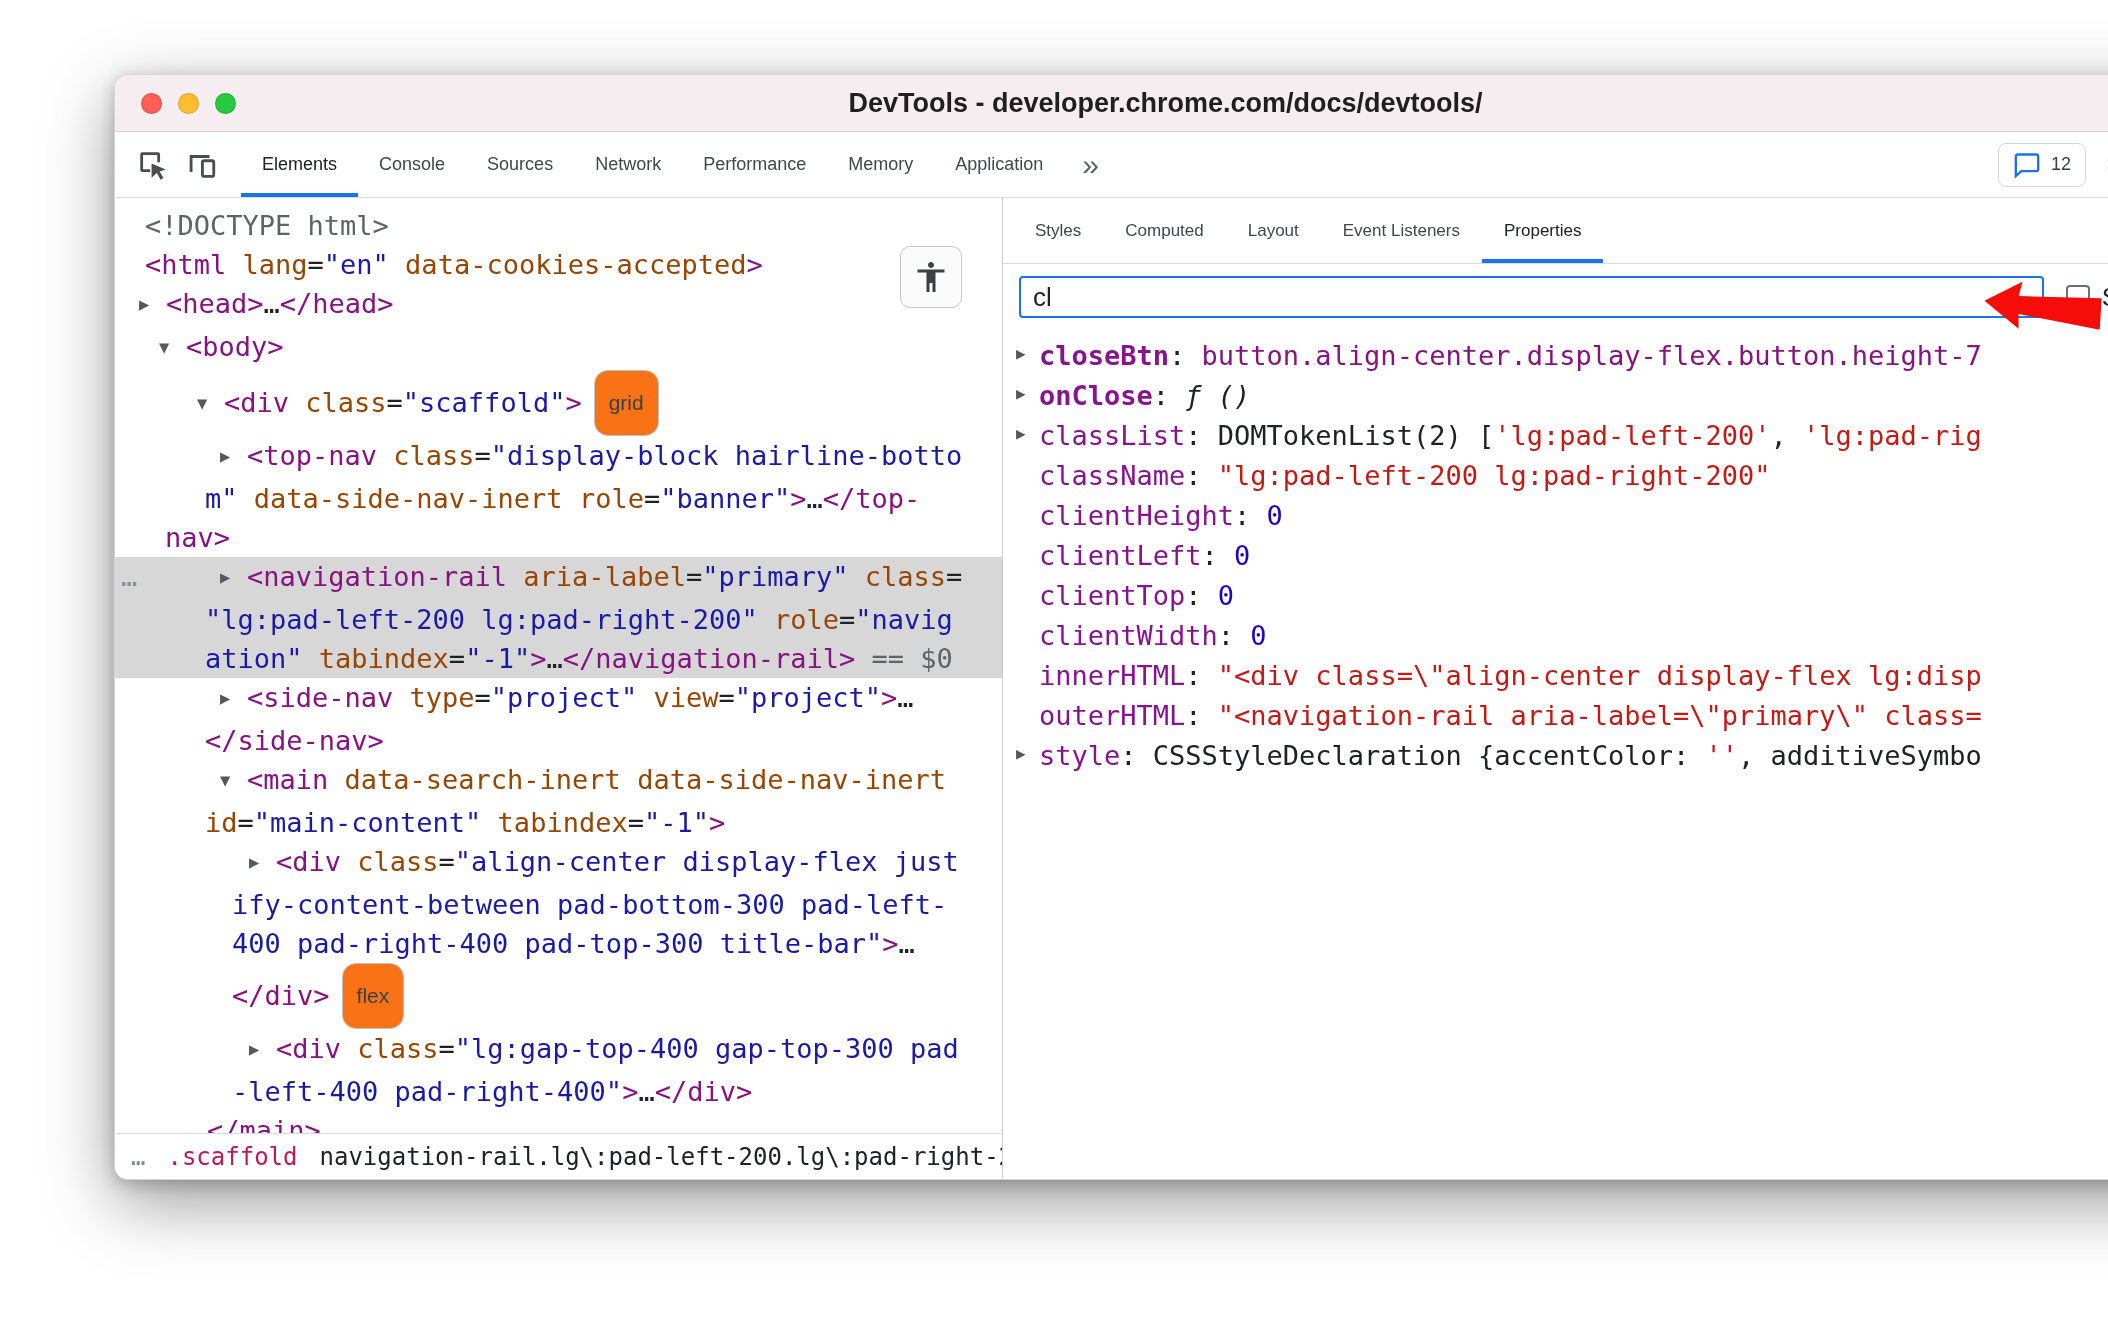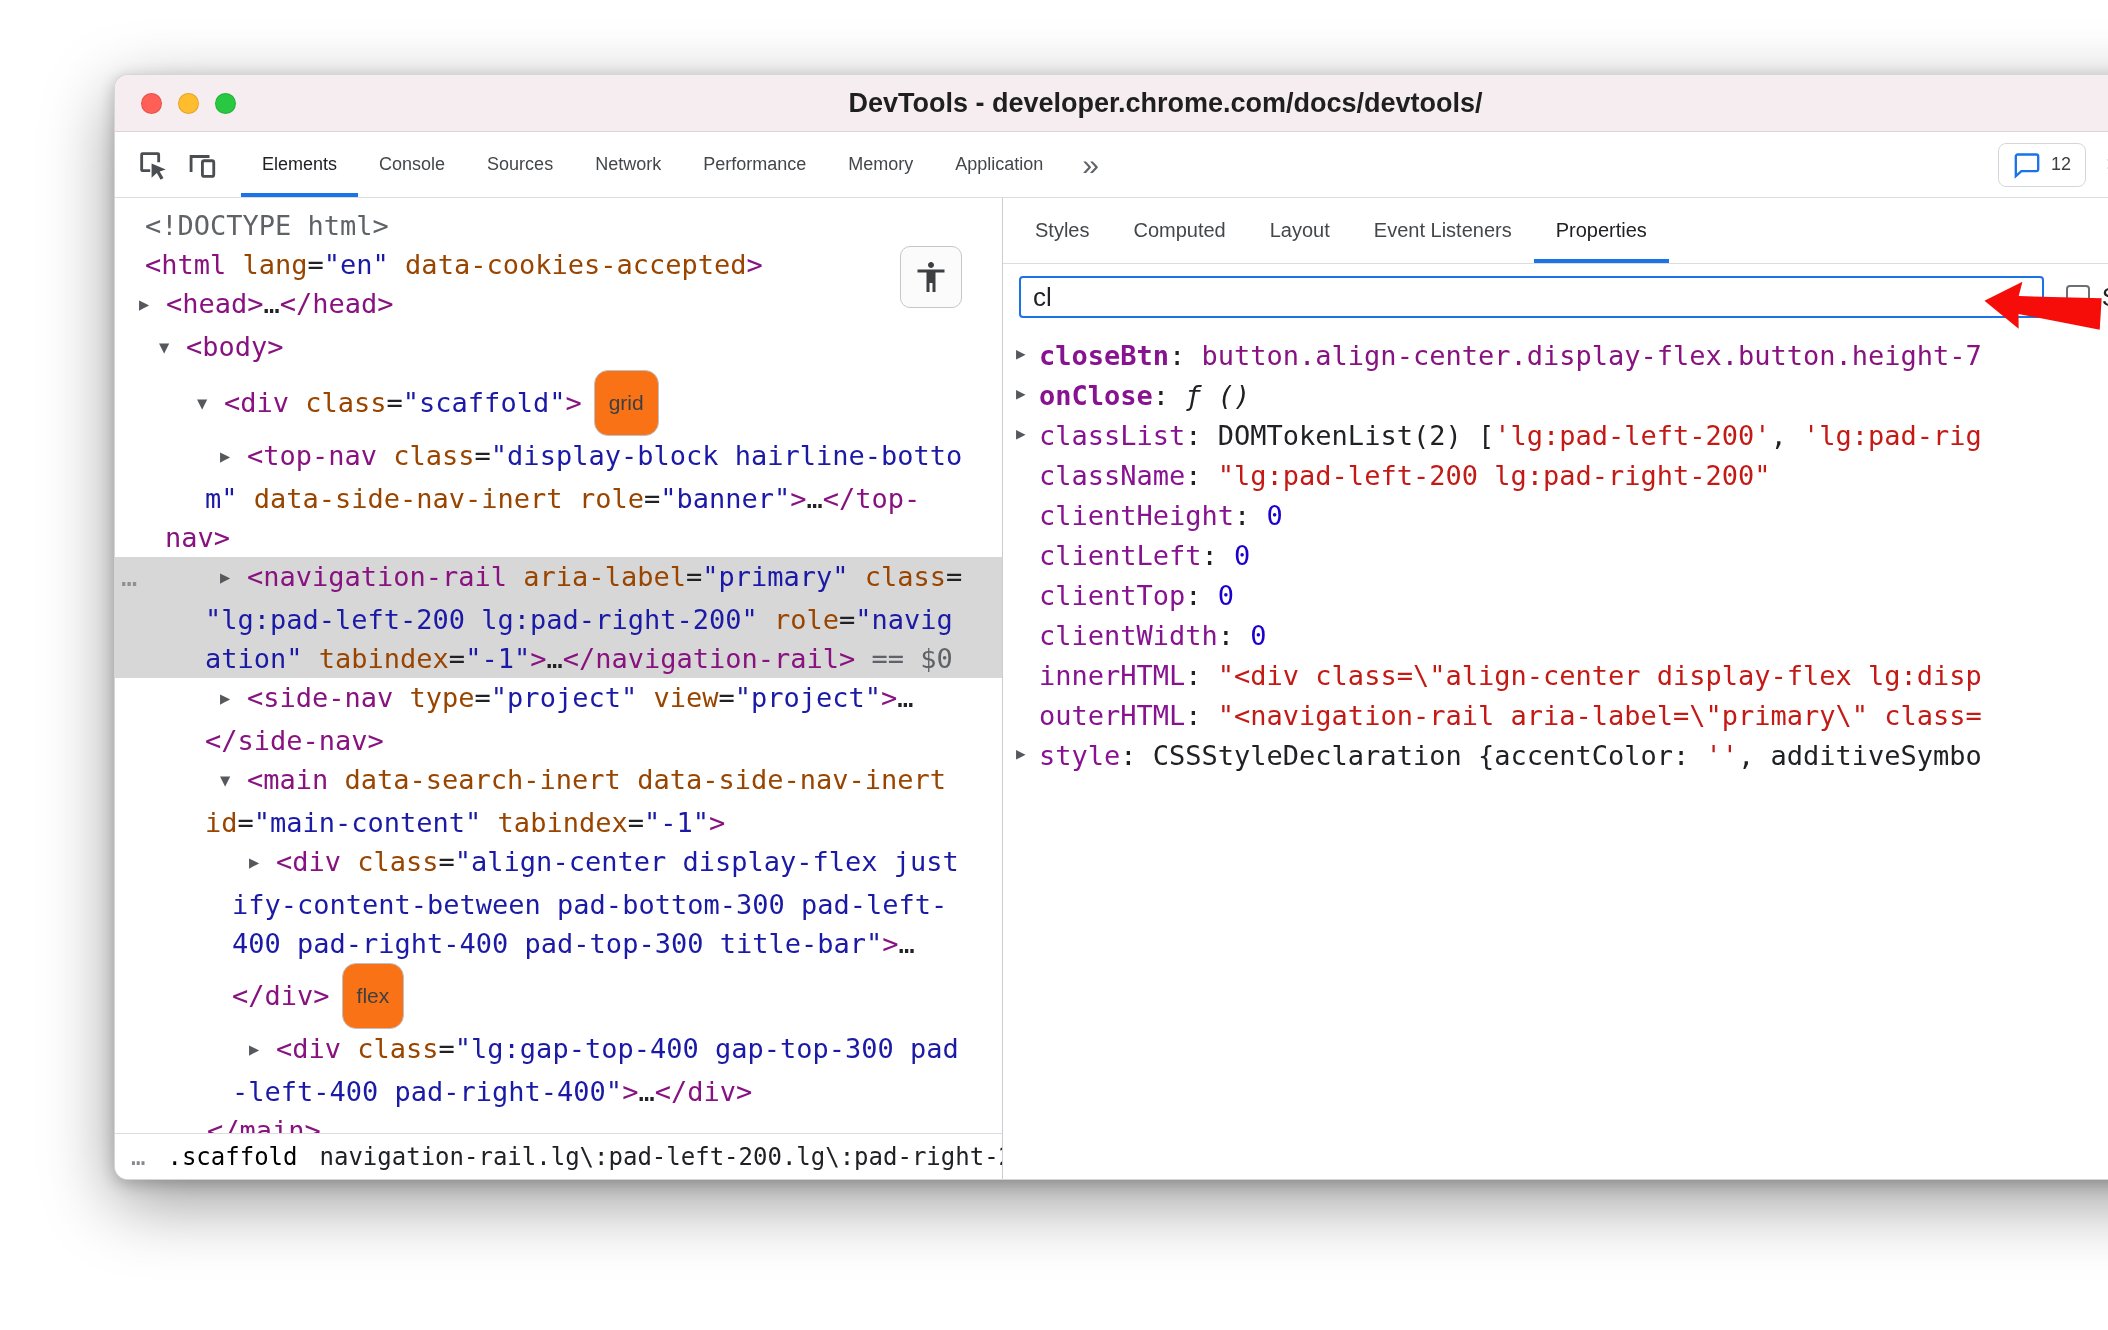--- a/index.html
+++ b/index.html
@@ -52,25 +52,25 @@
            border-radius:14px; background:#f97316; color:#3c4043;
            font-family:"Liberation Sans", sans-serif; font-size:21px; line-height:28px; vertical-align:2px; }
   .a11y-btn { position:absolute; top:48px; right:40px; width:62px; height:62px; background:#fbfbfb;
               border:1px solid #c3c6ca; border-radius:10px; display:flex; align-items:center;
               justify-content:center; color:#3c4043; }
 
   
   .crumbs { height:46px; border-top:1px solid #dadce0; display:flex; align-items:center;
             padding:0 16px; gap:22px; font-family:"DejaVu Sans Mono", monospace; font-size:24px;
             background:#fff; overflow:hidden; }
-  .c-dim { color:#85898e; } .c-cls { color:#000000; } .c-cur { color:#202124; white-space:pre; }
+  .c-dim { color:#85898e; } .c-cls { color:#be185d; } .c-cur { color:#202124; white-space:pre; }
 
   
   .stabs { height:66px; display:flex; align-items:stretch; border-bottom:1px solid #dadce0; padding-left:10px; }
-  .stab { display:flex; align-items:center; padding:0 22px; font-size:20px; color:#44474a; }
+  .stab { display:flex; align-items:center; padding:0 22px; font-size:17px; color:#44474a; }
   .stab.active { color:#202124; box-shadow:inset 0 -4px 0 0 #1a73e8; }
   .smore { display:flex; align-items:center; margin-left:auto; padding:0 40px 0 18px; font-size:30px; color:#5f6368; }
 
   .filter-row { height:66px; display:flex; align-items:center; padding:0 16px; }
   .filter-input { flex:1; height:42px; border:2px solid #1a73e8; border-radius:4px; padding:0 12px;
                   font-size:26px; color:#202124; outline:none; font-family:"Liberation Sans", sans-serif; }
   .showall { display:flex; align-items:center; margin-left:22px; }
   .cb { appearance:none; -webkit-appearance:none; width:24px; height:24px; border:2px solid #6c7075;
         border-radius:4px; background:#fff; margin-right:12px; }
   .showall-label { font-size:26px; color:#202124; white-space:nowrap; }

